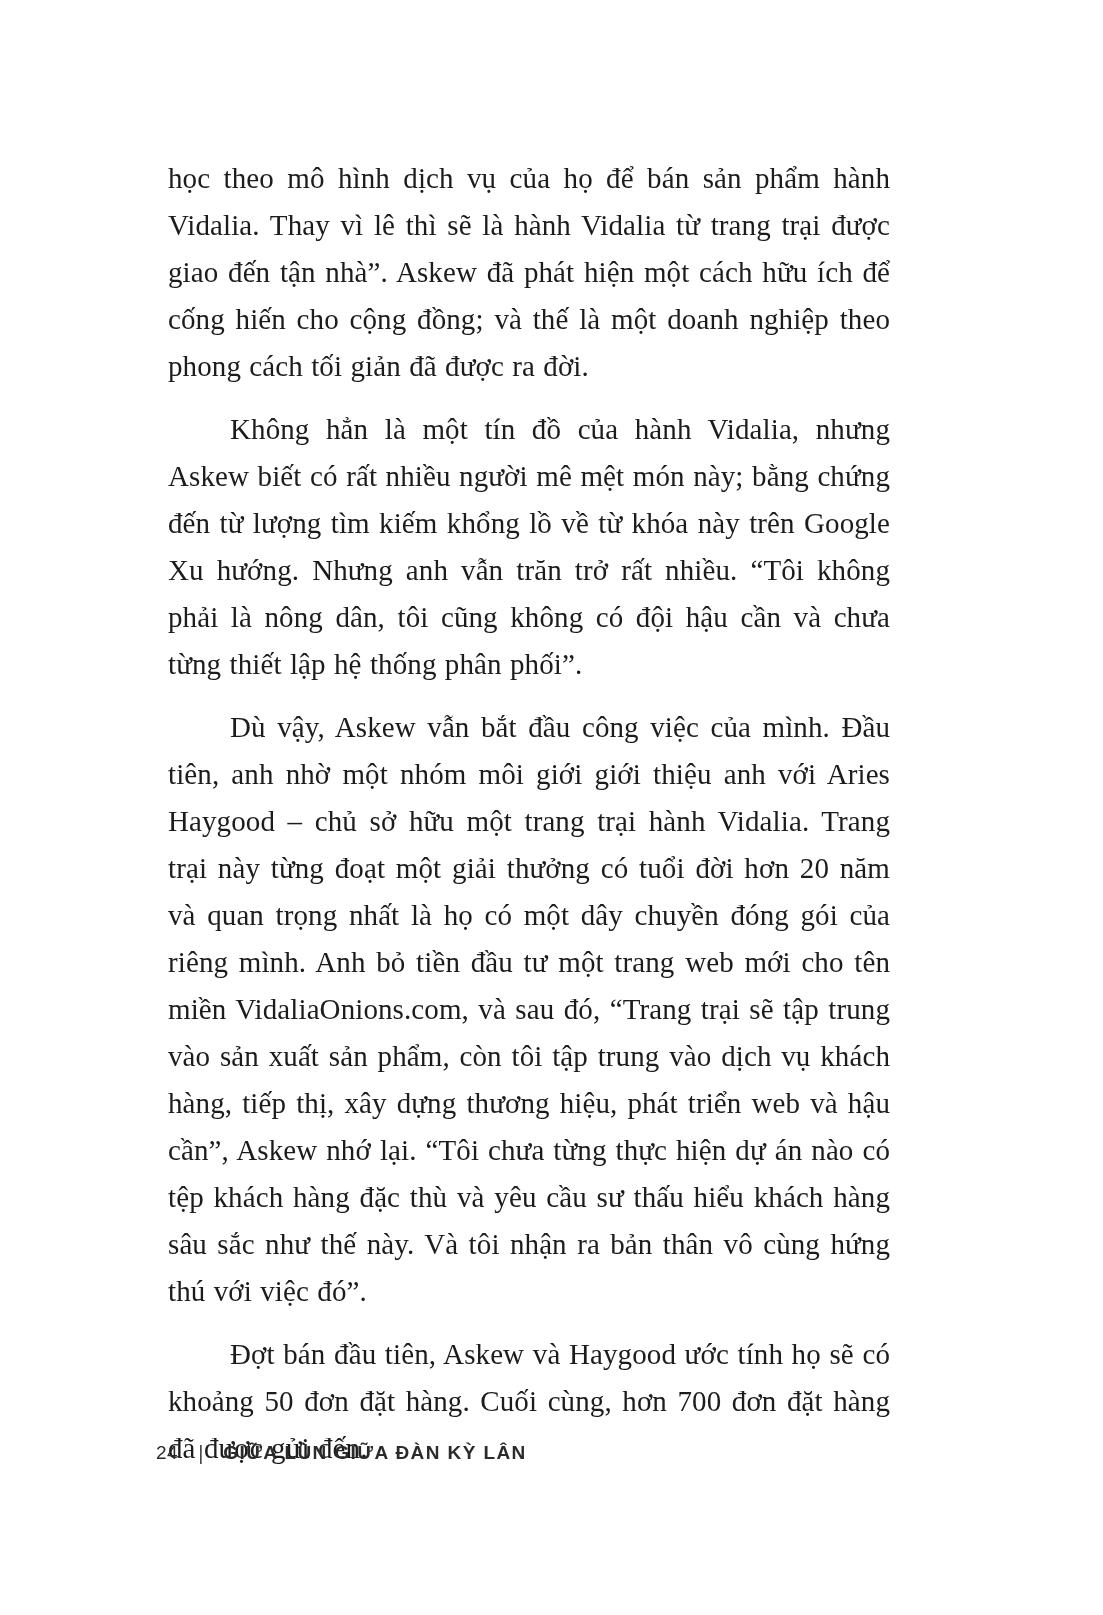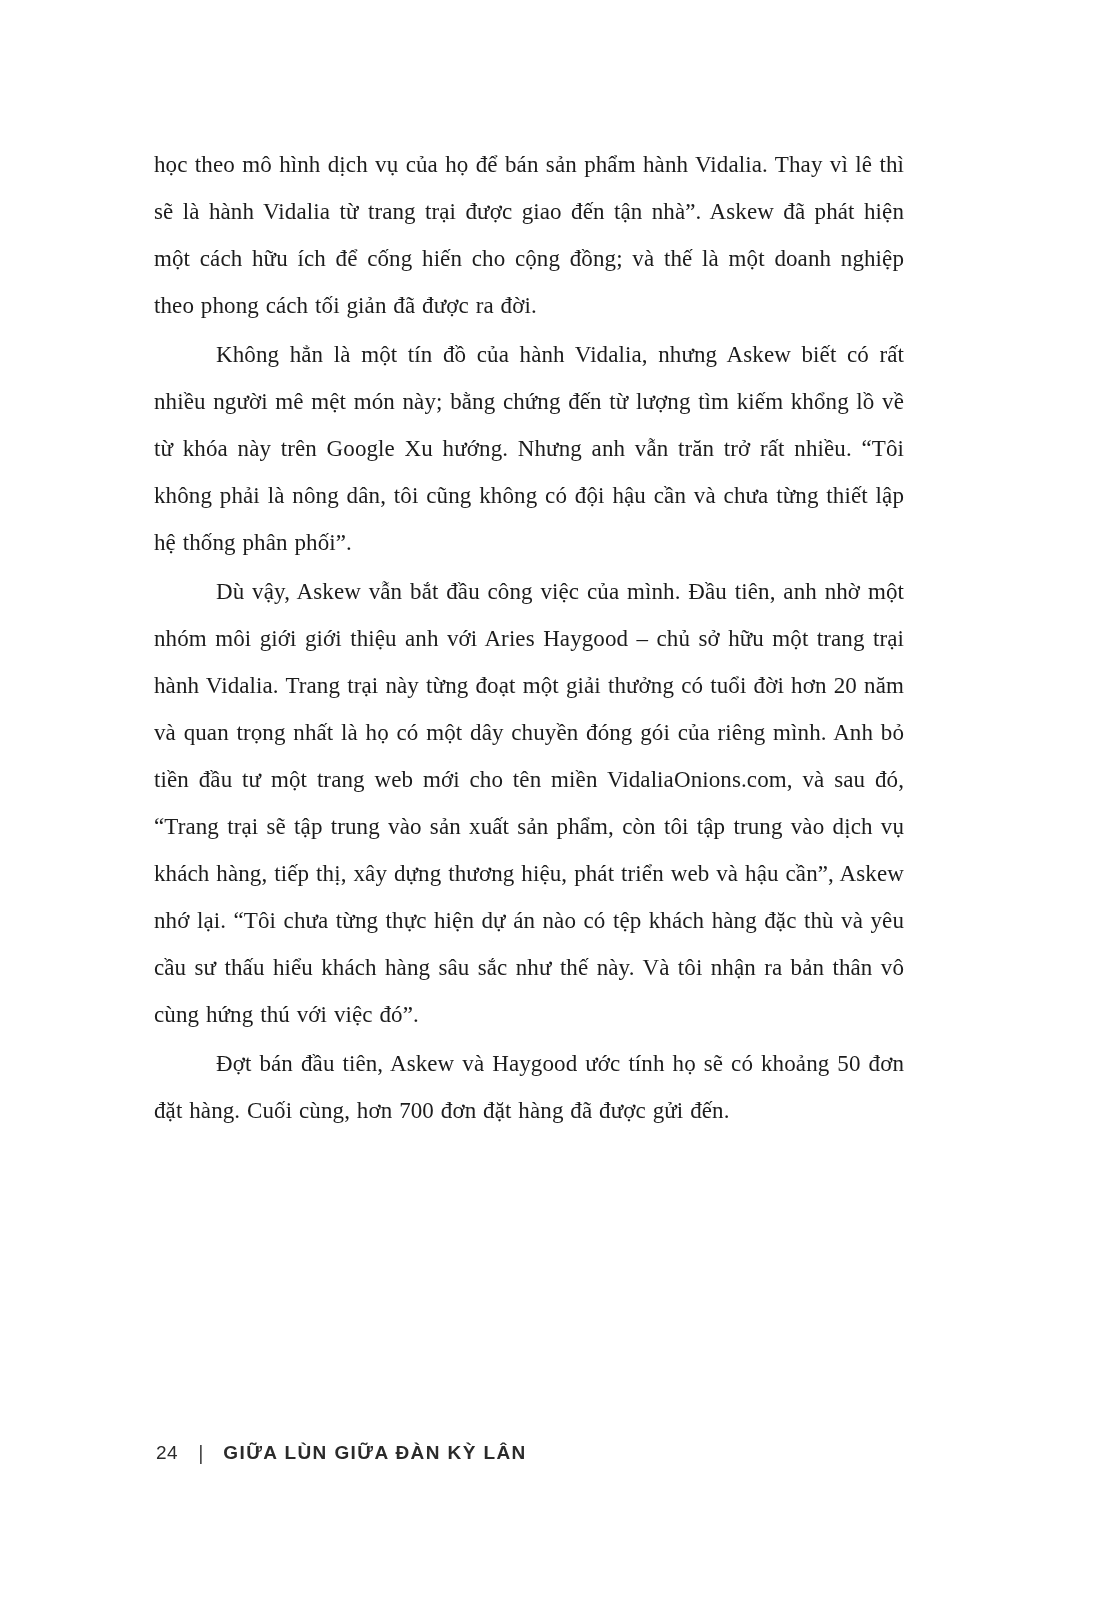--- a/index.html
+++ b/index.html
@@ -16,23 +16,23 @@
     overflow: hidden;
   }
   .page {
     box-sizing: border-box;
     position: absolute;
     top: 139px;
     left: 152px;
     width: 754px;
   }
   p.para {
-    margin: 2px;
+    margin: 16px;
     padding: 0;
-    font-size: 23px;
+    font-size: 29px;
     line-height: 47px;
     text-align: justify;
     letter-spacing: 0.1px;
     word-spacing: 1px;
   }
   p.para.indent {
     text-indent: 62px;
   }
   .footer {
     position: absolute;

